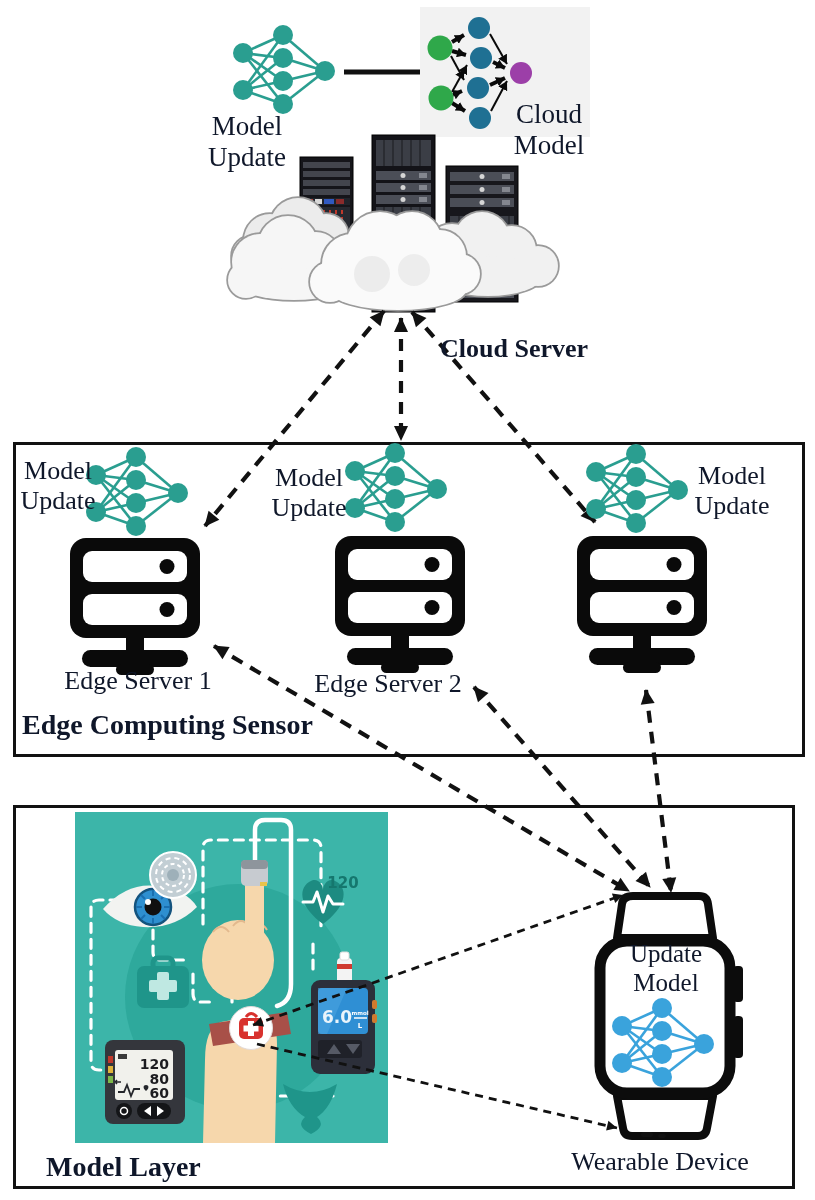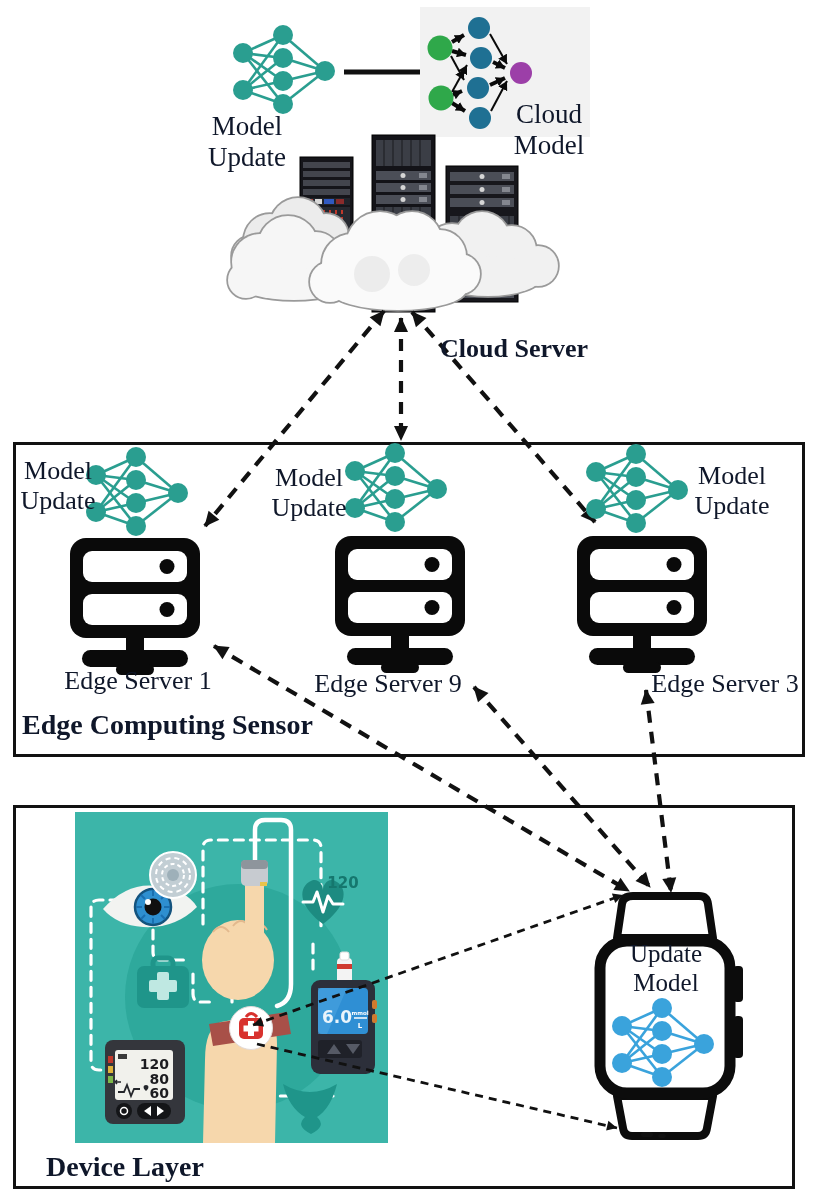--- a/index.html
+++ b/index.html
@@ -387,20 +387,20 @@
 
   <div class="lbl" style="left:197px;top:111px;width:100px;font-size:27px;">Model Update</div>
   <div class="lbl" style="left:498px;top:99px;width:102px;font-size:27px;">Cloud Model</div>
   <div class="lbl bold nowrap" style="left:440px;top:306px;font-size:26px;margin-top:28px;">Cloud Server</div>
 
   <div class="lbl" style="left:12px;top:456px;width:92px;font-size:26px;">Model Update</div>
   <div class="lbl" style="left:260px;top:463px;width:98px;font-size:26px;">Model Update</div>
   <div class="lbl" style="left:686px;top:461px;width:92px;font-size:26px;">Model Update</div>
 
   <div class="lbl nowrap" style="left:60px;top:666px;width:156px;font-size:26px;">Edge Server 1</div>
-  <div class="lbl nowrap" style="left:308px;top:669px;width:160px;font-size:26px;">Edge Server 9</div>
-  <div class="lbl nowrap" style="left:644px;top:669px;width:162px;font-size:26px;">Edge Server 3</div>
+  <div class="lbl nowrap" style="left:308px;top:669px;width:160px;font-size:26px;">Edge Server 2</div>
   <div class="lbl bold nowrap" style="left:22px;top:709px;font-size:28px;">Edge Computing Sensor</div>
 
   <div class="lbl" style="left:616px;top:939px;width:100px;font-size:25px;">Update Model</div>
-  <div class="lbl bold nowrap" style="left:46px;top:1151px;font-size:28px;">Device Layer</div>
+  <div class="lbl nowrap" style="left:560px;top:1147px;width:200px;font-size:26px;">Wearable Device</div>
+  <div class="lbl bold nowrap" style="left:46px;top:1151px;font-size:28px;">Model Layer</div>
 
 </div>
 
 </body></html>

